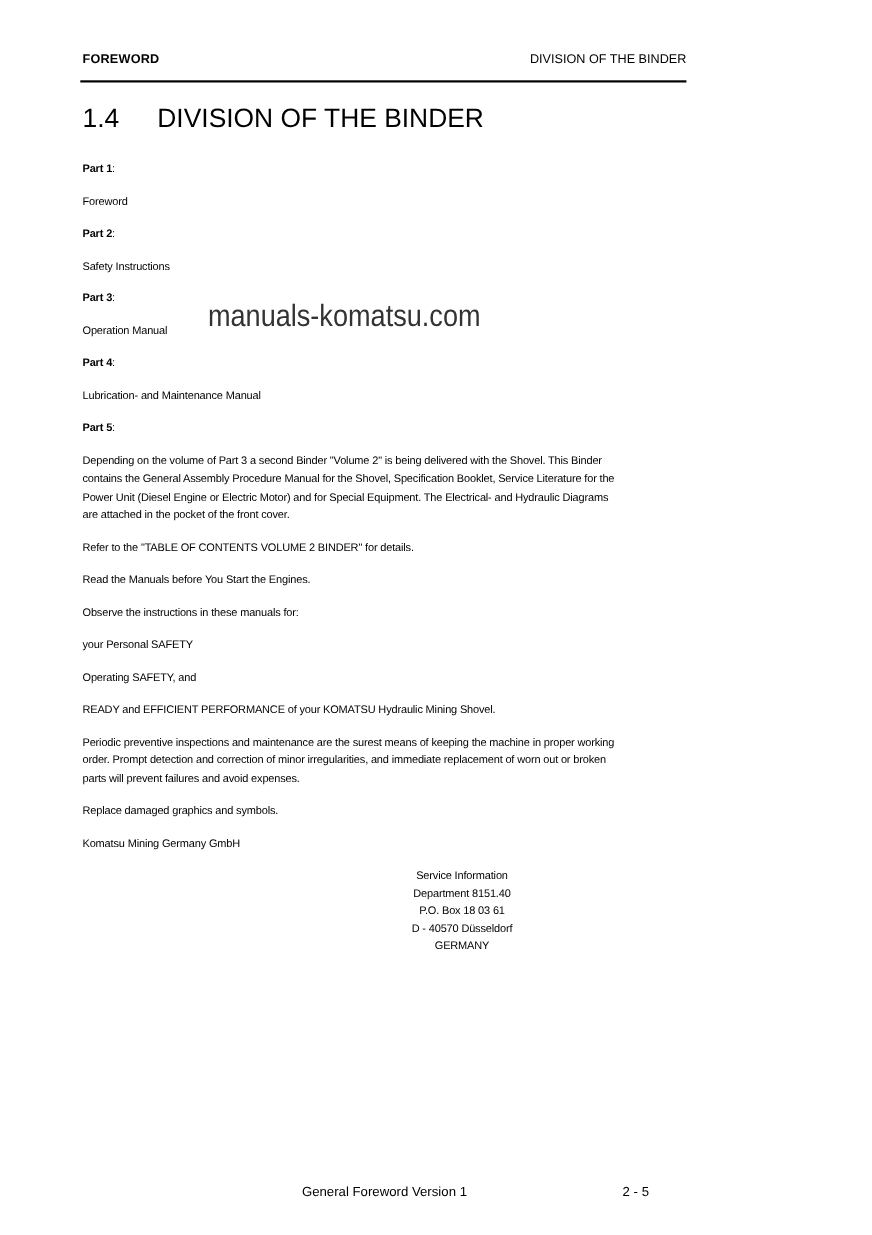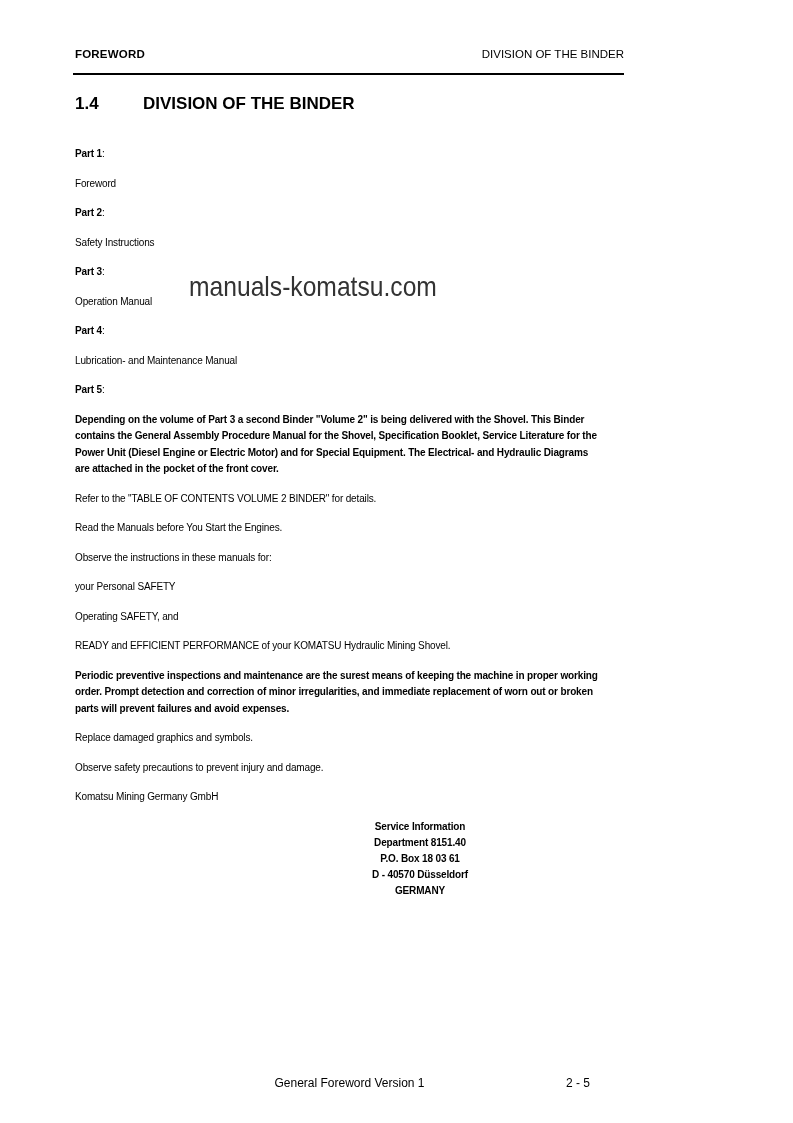--- a/index.html
+++ b/index.html
@@ -30,22 +30,22 @@
     left: 73px;
     right: 46px;
     height: 2px;
     background: #000000;
   }
   .title {
     position: absolute;
     top: 94px;
     left: 75px;
     margin: 0;
-    font-size: 17px;
-    font-weight: bold;
+    font-size: 24px;
+    font-weight: normal;
     white-space: nowrap;
   }
   .title-num { display: inline-block; width: 68px; }
   .watermark {
     position: absolute;
     left: 189px;
     top: 271px;
     font-size: 28px;
     color: #333333;
     white-space: nowrap;
@@ -58,21 +58,21 @@
     top: 146px;
     left: 75px;
     width: 690px;
     font-size: 10px;
     line-height: 16.5px;
     letter-spacing: -0.15px;
   }
   .body p { margin: 0 0 13px 0; }
   .plabel-bold { font-weight: bold; }
   .plabel-reg { font-weight: bold; }
-  .ml { white-space: pre-line; font-weight: bold; }
+  .ml { white-space: pre-line; }
   .addr { line-height: 16px; text-align: center; }
   .ftr {
     position: absolute;
     top: 1076px;
     left: 75px;
     right: 46px;
     font-size: 12px;
   }
   .ftr-center { display: block; text-align: center; }
   .ftr-page { position: absolute; right: 34px; top: 0; white-space: nowrap; }
@@ -117,21 +117,20 @@
     <p>Refer to the "TABLE OF CONTENTS VOLUME 2 BINDER" for details.</p>
     <p>Read the Manuals before You Start the Engines.</p>
     <p>Observe the instructions in these manuals for:</p>
     <p>your Personal SAFETY</p>
     <p>Operating SAFETY, and</p>
     <p>READY and EFFICIENT PERFORMANCE of your KOMATSU Hydraulic Mining Shovel.</p>
     <p class="ml">Periodic preventive inspections and maintenance are the surest means of keeping the machine in proper working
 order. Prompt detection and correction of minor irregularities, and immediate replacement of worn out or broken
 parts will prevent failures and avoid expenses.</p>
     <p>Replace damaged graphics and symbols.</p>
-    <p>Observe safety precautions to prevent injury and damage.</p>
     <p>Komatsu Mining Germany GmbH</p>
     <p class="ml addr">Service Information
 Department 8151.40
 P.O. Box 18 03 61
 D - 40570 Düsseldorf
 GERMANY</p>
   </main>
 
   <footer class="ftr">
     <span class="ftr-center">General Foreword Version 1</span>

